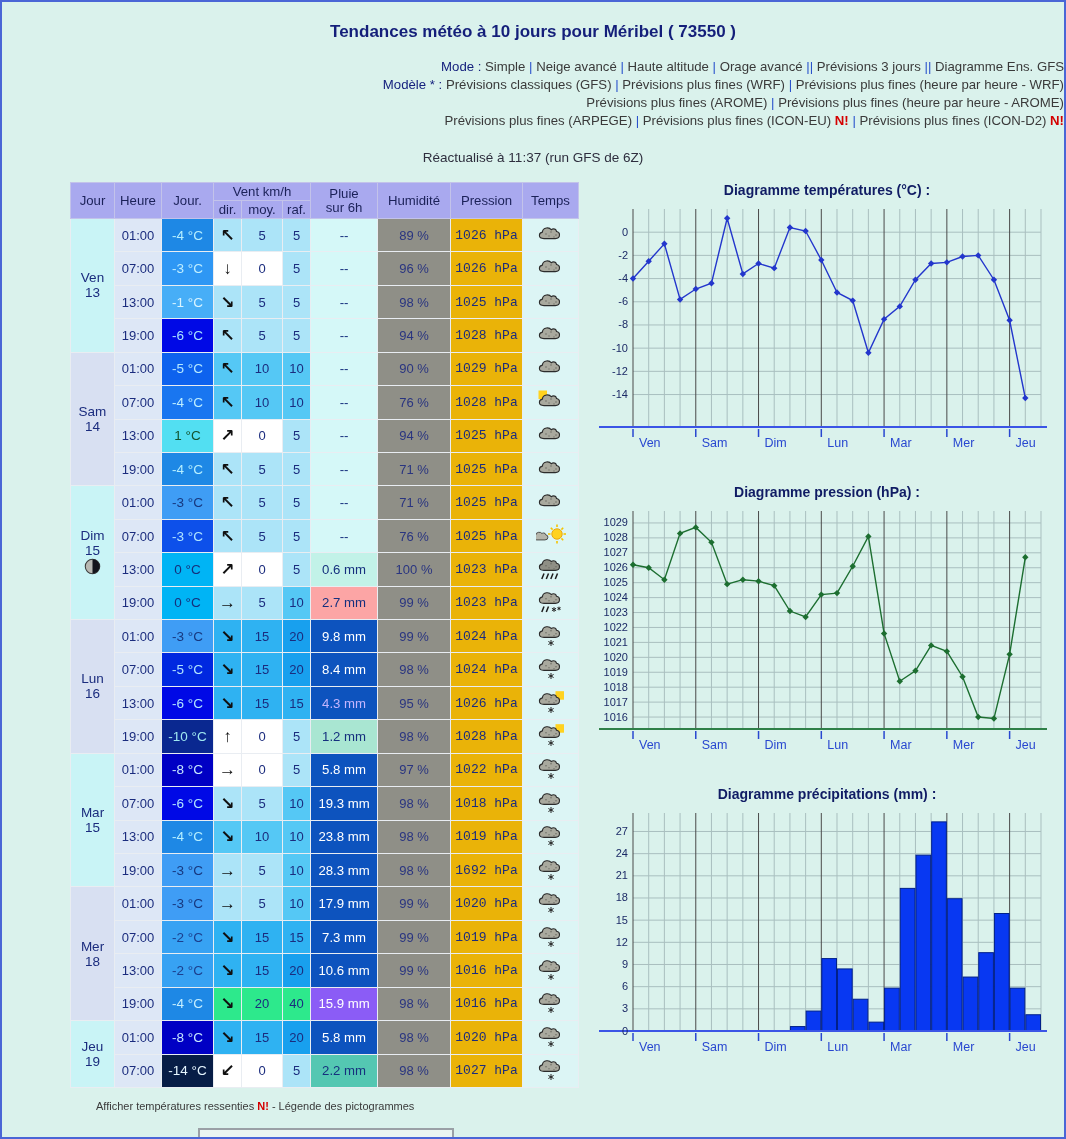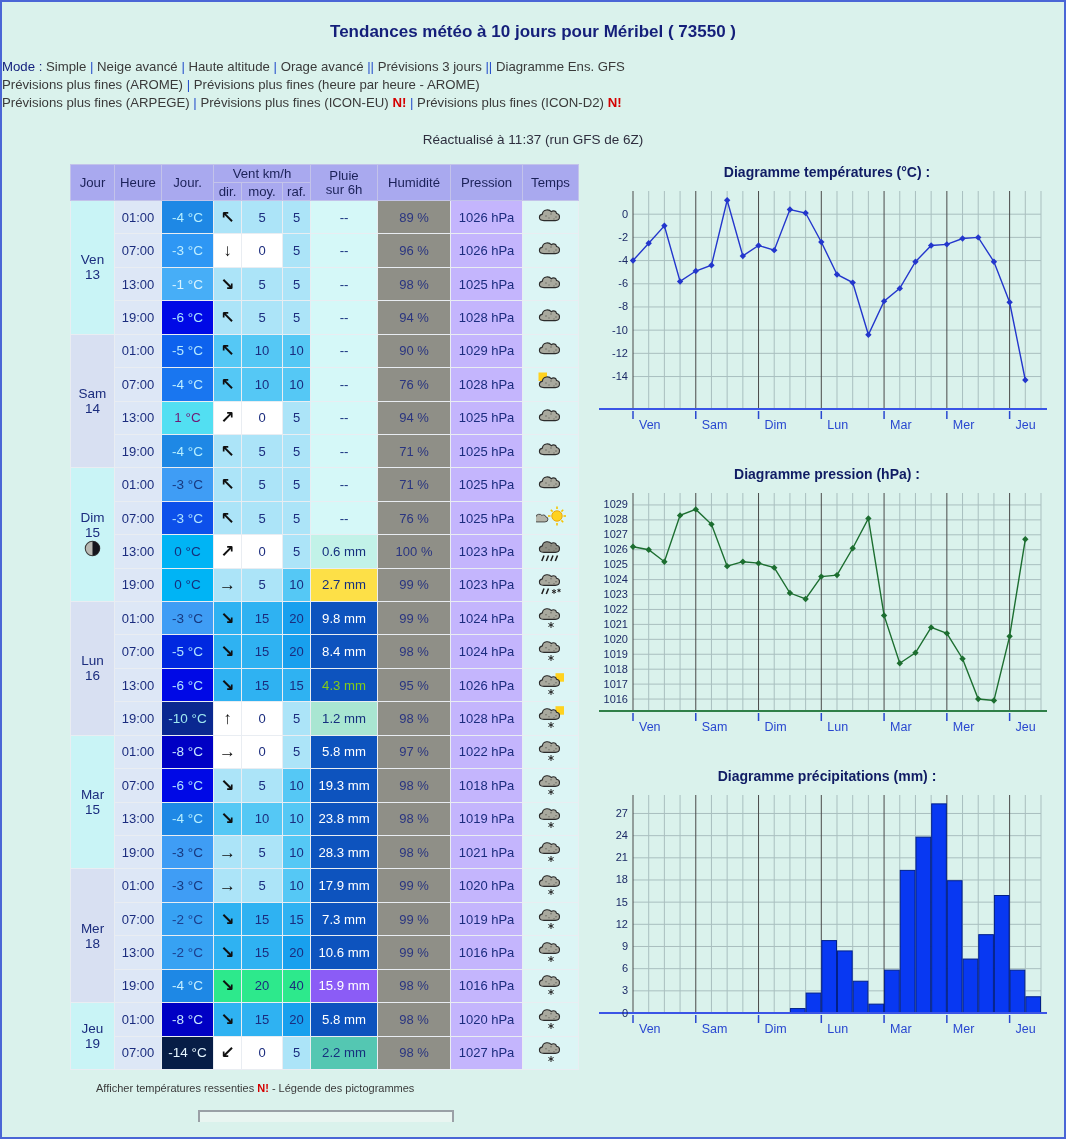--- a/index.html
+++ b/index.html
@@ -1,20 +1,20 @@
 <!DOCTYPE html>
 <html><head>
 <meta charset="utf-8">
 <style>
   html,body{margin:0;padding:0;width:1066px;height:1139px;overflow:hidden;
     font-family:"Liberation Sans","DejaVu Sans",sans-serif;}
   .page{position:relative;width:1062px;height:1135px;background:#daf2ec;
     border:2px solid #4a66d6;overflow:hidden;}
   .title{margin-top:20px;text-align:center;font-size:17px;font-weight:bold;color:#141f7a;}
-  .nav{margin-top:16px;text-align:left;font-size:13.2px;line-height:18px;color:#3a3a3a;}
+  .nav{margin-top:16px;text-align:right;font-size:13.2px;line-height:18px;color:#3a3a3a;}
   .seg-label{color:#16227e;}
   .seg-link{color:#3a3a3a;cursor:pointer;}
   .seg-sep{color:#2a52cc;}
   .seg-alert{color:#d40000;font-weight:bold;}
   .seg-text{color:#3a3a3a;}
   .updated{margin-top:20px;text-align:center;font-size:13.5px;color:#2e2e3e;}
   .content{display:flex;margin-top:17px;margin-left:68px;}
   
   table.wtable{border-collapse:collapse;table-layout:fixed;width:508px;
     border:1px solid #9a9ac2;font-size:13px;}
@@ -25,39 +25,40 @@
     color:#1b2c7e;overflow:hidden;}
   .wtable tr.day-start td{border-top:1px solid #9a9ac2;}
   td.c-day{font-size:13.5px;line-height:15px;}
   td.c-day.cyan{background:#c9f4f6;}
   td.c-day.lav{background:#d8e0f2;}
   td.c-time{background:#dde7f6;}
   td.c-temp{font-size:13.5px;}
   td.c-dir span{font-size:17px;font-weight:bold;color:#101010;line-height:1;}
   td.c-rain{font-size:13.2px;}
   td.c-hum{background:#8f8f87;color:#2a3580;}
-  td.c-pres{background:#c4b5fd;}
+  td.c-pres{background:#eab308;font-family:Liberation Mono, monospace;}
   td.c-ico{background:#dcf5f5;}
   
   .charts{margin-left:18px;width:460px;}
   .chart-block{margin-bottom:27px;}
   .chart-title{text-align:center;font-size:14px;font-weight:bold;color:#101c64;
     margin-bottom:3px;}
   
   .footer{margin-top:12px;margin-left:94px;font-size:11px;color:#333;}
   .legend-cut{margin-top:16px;margin-left:196px;width:252px;height:10px;
     border:2px solid #9aa0a6;border-bottom:none;background:#e9f5f1;}
 </style>
 </head>
 <body>
 
 <div class="page">
   <div class="title">Tendances météo à 10 jours pour Méribel ( 73550 )</div>
   <div class="nav">
       <div class="nav-line"><span class="seg-label">Mode : </span><span class="seg-link">Simple</span><span class="seg-sep"> | </span><span class="seg-link">Neige avancé</span><span class="seg-sep"> | </span><span class="seg-link">Haute altitude</span><span class="seg-sep"> | </span><span class="seg-link">Orage avancé</span><span class="seg-sep"> || </span><span class="seg-link">Prévisions 3 jours</span><span class="seg-sep"> || </span><span class="seg-link">Diagramme Ens. GFS</span></div>
+      <div class="nav-line"><span class="seg-label">Modèle * : </span><span class="seg-link">Prévisions classiques (GFS)</span><span class="seg-sep"> | </span><span class="seg-link">Prévisions plus fines (WRF)</span><span class="seg-sep"> | </span><span class="seg-link">Prévisions plus fines (heure par heure - WRF)</span></div>
       <div class="nav-line"><span class="seg-link">Prévisions plus fines (AROME)</span><span class="seg-sep"> | </span><span class="seg-link">Prévisions plus fines (heure par heure - AROME)</span></div>
       <div class="nav-line"><span class="seg-link">Prévisions plus fines (ARPEGE)</span><span class="seg-sep"> | </span><span class="seg-link">Prévisions plus fines (ICON-EU)</span><span class="seg-text"> </span><span class="seg-alert">N!</span><span class="seg-sep"> | </span><span class="seg-link">Prévisions plus fines (ICON-D2)</span><span class="seg-text"> </span><span class="seg-alert">N!</span></div>
     </div>
   <div class="updated">Réactualisé à 11:37 (run GFS de 6Z)</div>
 
   <div class="content">
     <table class="wtable">
       <colgroup>
         <col style="width:44px">
           <col style="width:47px">
@@ -213,21 +214,21 @@
                     <circle cx="10" cy="12" r=".8"></circle>
                     <circle cx="15" cy="10" r=".8"></circle>
                     <circle cx="20" cy="13" r=".8"></circle>
                     <circle cx="13" cy="14" r=".7"></circle>
                     <circle cx="18" cy="15" r=".7"></circle>
                   </g>
                 </svg></span></td>
           </tr>
           <tr>
             <td class="c-time">13:00</td>
-            <td class="c-temp" style="background: rgb(82, 223, 242); color: #701a75;">1 °C</td>
+            <td class="c-temp" style="background: rgb(82, 223, 242); color: #14532d;">1 °C</td>
             <td class="c-dir" style="background: rgb(255, 255, 255);"><span>↗</span></td>
             <td style="background: rgb(255, 255, 255);">0</td>
             <td style="background: rgb(172, 228, 248);">5</td>
             <td class="c-rain" style="background: rgb(213, 248, 248); color: rgb(22, 48, 126);">--</td>
             <td class="c-hum">94 %</td>
             <td class="c-pres">1025 hPa</td>
             <td class="c-ico"><span><svg width="30" height="24" viewBox="0 0 30 24" xmlns="http://www.w3.org/2000/svg">
                   <path d="M8 16.6q-4.6 0-4.6-3.3 0-2.7 3-3.2 .3-3.6 4-4.1 3.3-.5 4.8 1.7 1-.8 2.3-.8 2.6 0 3 2.6 3 .4 3 3.3 0 3.8-4.2 3.8z" fill="#a9a99e" stroke="#2b2b2b" stroke-width="1.1"></path>
                   <g fill="#6f6f66">
                     <circle cx="10" cy="12" r=".8"></circle>
@@ -338,21 +339,21 @@
                     <line x1="21.5" y1="17.5" x2="19.3" y2="23"></line>
                   </g>
                 </svg></span></td>
           </tr>
           <tr>
             <td class="c-time">19:00</td>
             <td class="c-temp" style="background: rgb(0, 180, 245); color: rgb(21, 48, 124);">0 °C</td>
             <td class="c-dir" style="background: rgb(172, 228, 248);"><span>→</span></td>
             <td style="background: rgb(172, 228, 248);">5</td>
             <td style="background: rgb(85, 200, 245);">10</td>
-            <td class="c-rain" style="background: #fde047; color: rgb(22, 48, 126);">2.7 mm</td>
+            <td class="c-rain" style="background: #fca5a5; color: rgb(22, 48, 126);">2.7 mm</td>
             <td class="c-hum">99 %</td>
             <td class="c-pres">1023 hPa</td>
             <td class="c-ico"><span><svg width="30" height="24" viewBox="0 0 30 24" xmlns="http://www.w3.org/2000/svg">
                   <g transform="translate(0,-2.2)">
                     <path d="M8 16.6q-4.6 0-4.6-3.3 0-2.7 3-3.2 .3-3.6 4-4.1 3.3-.5 4.8 1.7 1-.8 2.3-.8 2.6 0 3 2.6 3 .4 3 3.3 0 3.8-4.2 3.8z" fill="#a9a99e" stroke="#2b2b2b" stroke-width="1.1"></path>
                     <g fill="#6f6f66">
                       <circle cx="10" cy="12" r=".8"></circle>
                       <circle cx="15" cy="10" r=".8"></circle>
                       <circle cx="20" cy="13" r=".8"></circle>
                       <circle cx="13" cy="14" r=".7"></circle>
@@ -432,21 +433,21 @@
                     <line x1="17.61" y1="18.5" x2="12.39" y2="21.5"></line>
                   </g>
                 </svg></span></td>
           </tr>
           <tr>
             <td class="c-time">13:00</td>
             <td class="c-temp" style="background: rgb(0, 9, 230); color: rgb(176, 228, 255);">-6 °C</td>
             <td class="c-dir" style="background: rgb(47, 178, 242);"><span>↘</span></td>
             <td style="background: rgb(47, 178, 242);">15</td>
             <td style="background: rgb(47, 178, 242);">15</td>
-            <td class="c-rain" style="background: rgb(13, 83, 190); color: #84cc16;">4.3 mm</td>
+            <td class="c-rain" style="background: rgb(13, 83, 190); color: #c4b5fd;">4.3 mm</td>
             <td class="c-hum">95 %</td>
             <td class="c-pres">1026 hPa</td>
             <td class="c-ico"><span><svg width="30" height="24" viewBox="0 0 30 24" xmlns="http://www.w3.org/2000/svg">
                   <rect x="19.5" y="1.2" width="8.5" height="8.5" fill="#ffd21f"></rect>
                   <g transform="translate(0,-2.2)">
                     <path d="M8 16.6q-4.6 0-4.6-3.3 0-2.7 3-3.2 .3-3.6 4-4.1 3.3-.5 4.8 1.7 1-.8 2.3-.8 2.6 0 3 2.6 3 .4 3 3.3 0 3.8-4.2 3.8z" fill="#a9a99e" stroke="#2b2b2b" stroke-width="1.1"></path>
                     <g fill="#6f6f66">
                       <circle cx="10" cy="12" r=".8"></circle>
                       <circle cx="15" cy="10" r=".8"></circle>
                       <circle cx="20" cy="13" r=".8"></circle>
@@ -575,21 +576,21 @@
                 </svg></span></td>
           </tr>
           <tr>
             <td class="c-time">19:00</td>
             <td class="c-temp" style="background: rgb(63, 157, 245); color: rgb(23, 56, 127);">-3 °C</td>
             <td class="c-dir" style="background: rgb(172, 228, 248);"><span>→</span></td>
             <td style="background: rgb(172, 228, 248);">5</td>
             <td style="background: rgb(85, 200, 245);">10</td>
             <td class="c-rain" style="background: rgb(13, 83, 190); color: rgb(255, 255, 255);">28.3 mm</td>
             <td class="c-hum">98 %</td>
-            <td class="c-pres">1021 hPa</td>
+            <td class="c-pres">1692 hPa</td>
             <td class="c-ico"><span><svg width="30" height="24" viewBox="0 0 30 24" xmlns="http://www.w3.org/2000/svg">
                   <g transform="translate(0,-2.2)">
                     <path d="M8 16.6q-4.6 0-4.6-3.3 0-2.7 3-3.2 .3-3.6 4-4.1 3.3-.5 4.8 1.7 1-.8 2.3-.8 2.6 0 3 2.6 3 .4 3 3.3 0 3.8-4.2 3.8z" fill="#a9a99e" stroke="#2b2b2b" stroke-width="1.1"></path>
                     <g fill="#6f6f66">
                       <circle cx="10" cy="12" r=".8"></circle>
                       <circle cx="15" cy="10" r=".8"></circle>
                       <circle cx="20" cy="13" r=".8"></circle>
                       <circle cx="13" cy="14" r=".7"></circle>
                       <circle cx="18" cy="15" r=".7"></circle>
                     </g>

